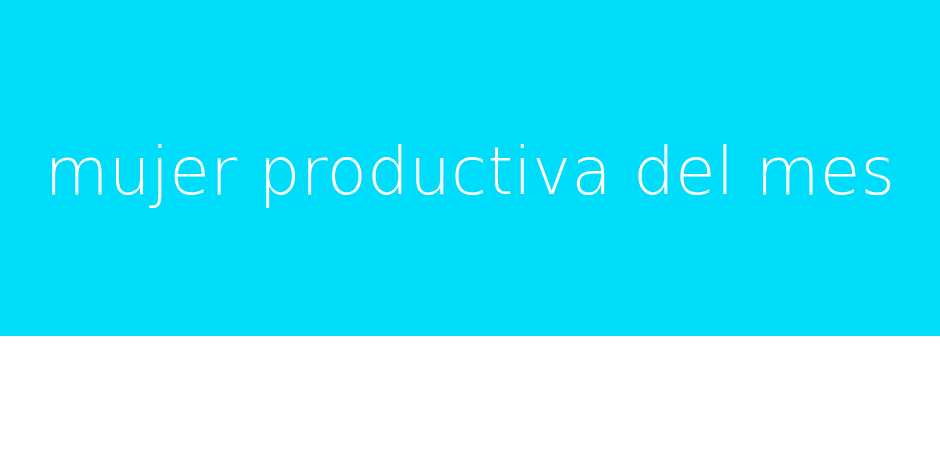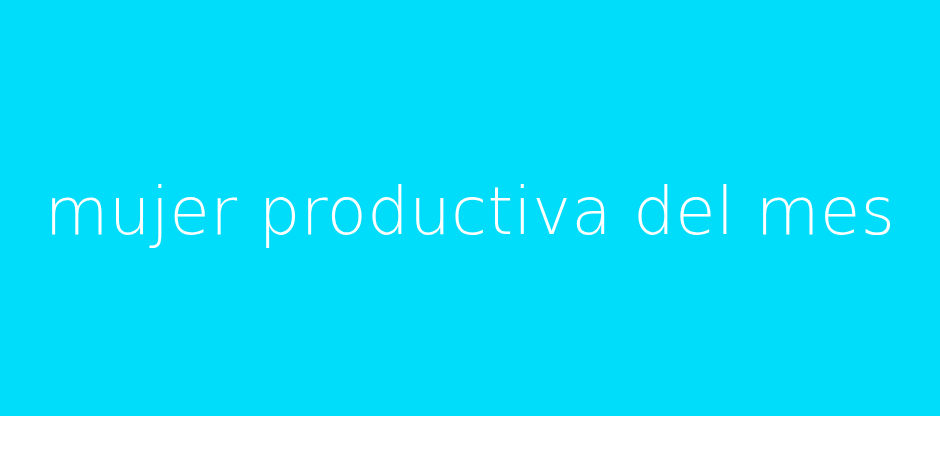--- a/index.html
+++ b/index.html
@@ -10,21 +10,21 @@
   body {
     width: 940px;
     height: 464px;
     overflow: hidden;
     font-family: "DejaVu Sans", sans-serif;
   }
 
   #banner {
     position: relative;
     width: 940px;
-    height: 416px;
+    height: 336px;
     background: #00ddfb;
     display: flex;
     align-items: center;
     justify-content: center;
     box-sizing: border-box;
   }
 
   #banner-text {
     display: block;
     width: 100%;

